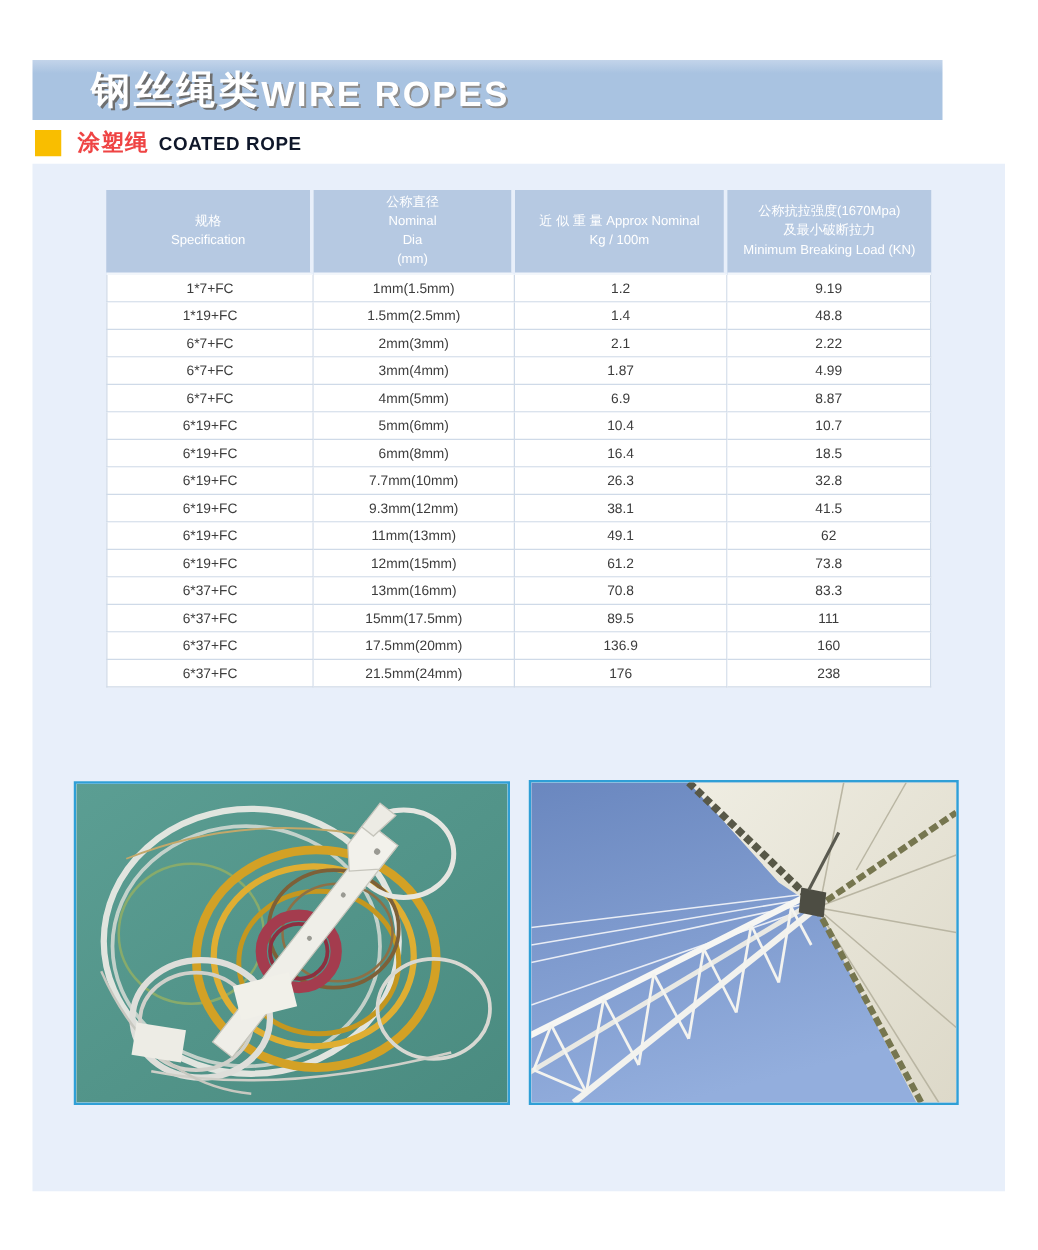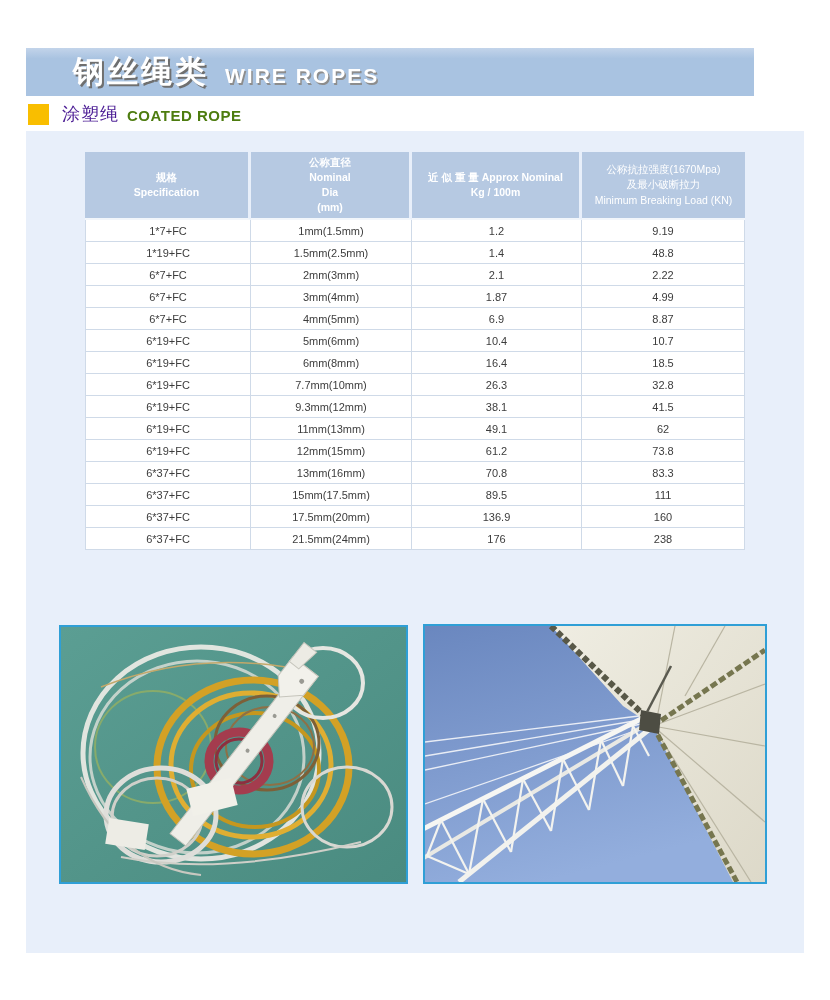--- a/index.html
+++ b/index.html
@@ -8,34 +8,34 @@
   }
   html,body{margin:0;padding:0;background:#fff;}
   .page{position:relative;width:830px;height:1000px;background:#fff;overflow:hidden;
         font-family:"Liberation Sans","DejaVu Sans",sans-serif;}
   
   .banner{position:absolute;left:26px;top:48px;width:728px;height:48px;
           background:linear-gradient(180deg,#c3d4ea 0%,var(--banner) 22%,var(--banner) 100%);
           display:flex;align-items:center;padding-left:47px;box-sizing:border-box;}
   .banner .zh{font-size:31px;font-weight:bold;color:#fff;letter-spacing:3px;
               text-shadow:2px 2px 0 #6f6f6f;}
-  .banner .en{font-size:21px;font-weight:bold;color:#fff;letter-spacing:2px;margin-left:16px;
+  .banner .en{font-size:28px;font-weight:bold;color:#fff;letter-spacing:2px;
               margin-top:8px;text-shadow:1.5px 1.5px 0 #8d8d8d;}
   
   .section{position:absolute;left:28px;top:102px;display:flex;align-items:center;}
   .bullet{width:21px;height:21px;background:var(--accent);}
-  .section .zh{font-size:18px;font-weight:normal;color:#4c1d95;margin-left:13px;letter-spacing:1px;}
-  .section .en{font-size:15px;font-weight:bold;color:#4d7c0f;margin-left:8px;margin-top:2px;letter-spacing:.5px;}
+  .section .zh{font-size:18px;font-weight:bold;color:#ef4444;margin-left:13px;letter-spacing:1px;}
+  .section .en{font-size:15px;font-weight:bold;color:#0f172a;margin-left:8px;margin-top:2px;letter-spacing:.5px;}
   
   .panel{position:absolute;left:26px;top:131px;width:778px;height:822px;background:var(--panel);}
   
   table.spec{position:absolute;left:85px;top:152px;width:660px;border-collapse:separate;border-spacing:0;}
   table.spec th{background:var(--headbg);color:#fff;font-weight:normal;font-size:10.5px;
                 line-height:1.45;height:66px;vertical-align:middle;text-align:center;padding:0 4px;}
-  table.spec th:not(:last-child){border-right:3px solid var(--panel);font-weight:bold;}
+  table.spec th:not(:last-child){border-right:3px solid var(--panel);}
   table.spec th{border-bottom:2px solid #f2f6fb;}
   table.spec td{background:#fff;color:var(--ink);font-size:11px;text-align:center;height:21px;
                 border-right:1px solid var(--line);border-bottom:1px solid var(--line);padding:0 14px;}
   table.spec td:first-child{border-left:1px solid var(--line);}
   
   .photo{position:absolute;border:2px solid var(--photoborder);box-sizing:border-box;background:#fff;}
   .photo svg{display:block;width:100%;height:100%;}
   #photo-left{left:59px;top:625px;width:349px;height:259px;}
   #photo-right{left:423px;top:624px;width:344px;height:260px;}
 </style>

